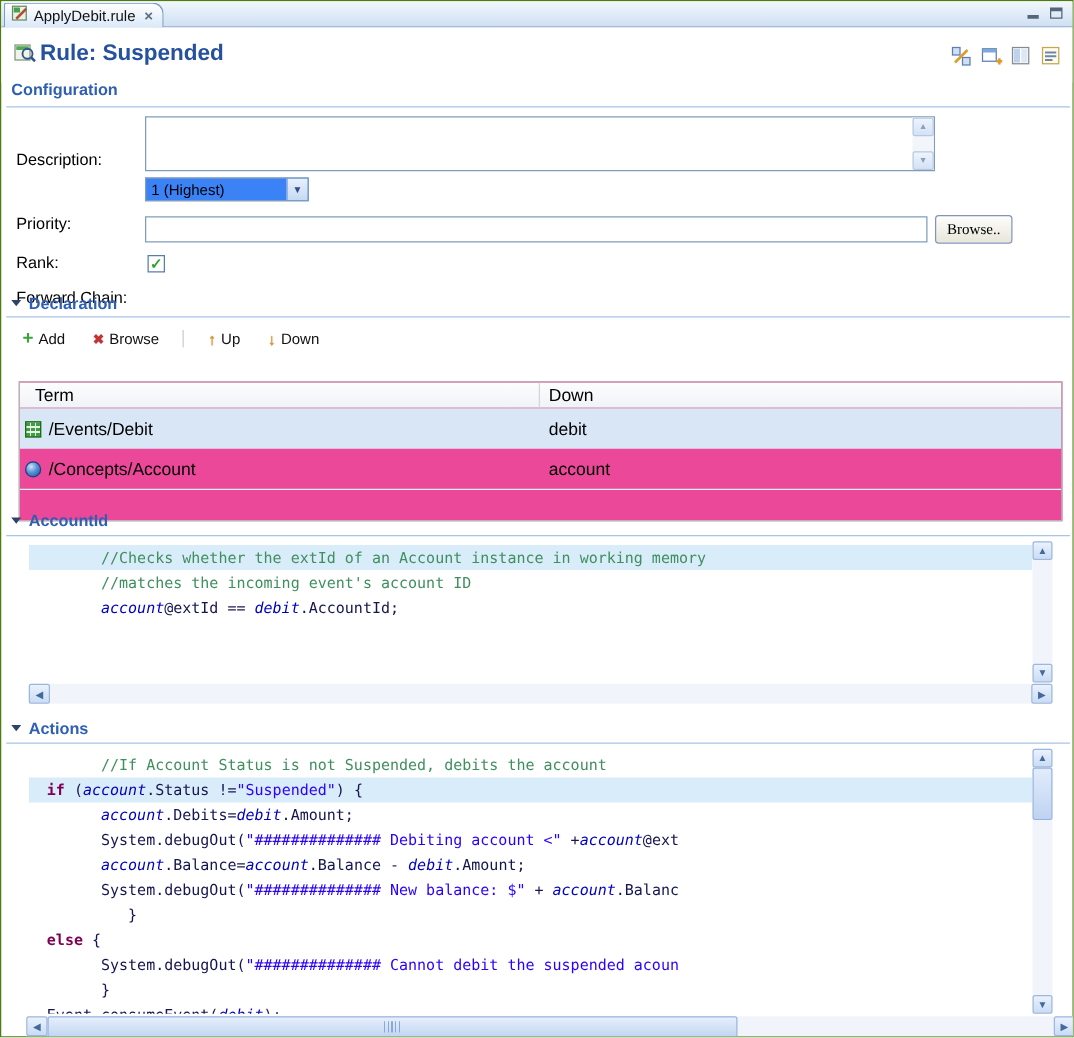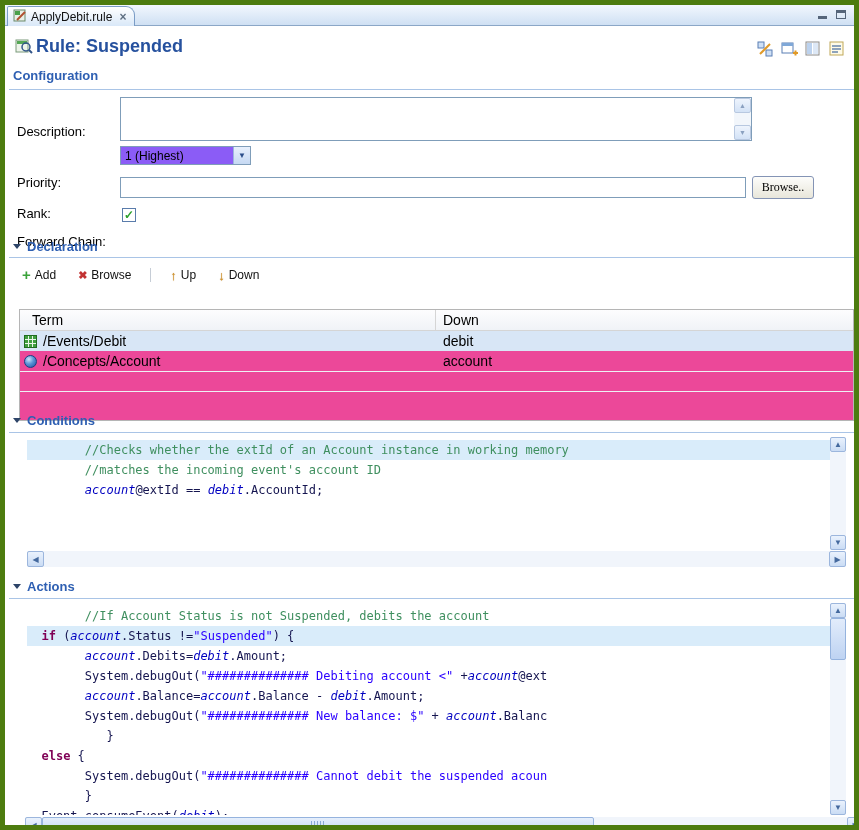--- a/index.html
+++ b/index.html
@@ -1,18 +1,18 @@
 <!DOCTYPE html>
 <html><head>
 <meta charset="utf-8">
 <style>
   * { margin:0; padding:0; box-sizing:border-box; }
   html,body { background:#fff; }
   body { font-family:"Liberation Sans", sans-serif; }
-  .app { position:relative; width:859px; height:830px; background:#fff; overflow:hidden; border:5px solid #4d7c0f; }
+  .app { position:relative; width:859px; height:830px; background:#fff; overflow:hidden; border:1px solid #4d7c0f; }
 
   
   .tabbar { position:absolute; left:0; top:0; width:100%; height:21px;
     background:linear-gradient(#f2f7fd,#cfe0f3); border-bottom:1px solid #8ba7c7; }
   .tab { position:absolute; left:2px; top:1px; height:20px; padding:0 8px 0 5px;
     display:flex; align-items:center; gap:4px;
     background:linear-gradient(#ffffff,#d9e8f8); border:1px solid #7a9cc6; border-bottom:none;
     border-radius:2px 9px 0 0; }
   .tab-title { font-size:12px; color:#111; white-space:nowrap; }
   .tab-close { font-size:12px; font-weight:bold; color:#5f6f82; margin-left:3px; cursor:pointer; }
@@ -35,21 +35,21 @@
   .sep { position:absolute; left:4px; width:851px; height:1px; background:#a9c4e6; }
 
   
   .form-label { position:absolute; left:12px; font-size:13px; color:#000;margin-top:24px; }
   .field { background:#fff; border:1px solid #7f9db9; }
   .description-field { position:absolute; left:115px; top:92px; width:632px; height:44px; }
   .mini-scroll { position:absolute; right:0; top:0; width:17px; height:100%; display:flex; flex-direction:column; background:#f2f6fb; }
   .mini-btn { height:15px; display:flex; align-items:center; justify-content:center;
     font-size:7px; color:#8aa0c0; background:linear-gradient(#eef4fd,#d3e2f6); border:1px solid #b8c8e0; border-radius:2px; cursor:pointer; }
   .mini-track { flex:1; }
-  .combo { position:absolute; left:115px; top:141px; width:131px; height:19px; border:1px solid #7f9db9; background:#8b5cf6;
+  .combo { position:absolute; left:115px; top:141px; width:131px; height:19px; border:1px solid #7f9db9; background:#3b82f6;
     display:flex; align-items:center; cursor:pointer; }
   .combo-value { flex:1; font-size:12px; padding-left:4px; color:#000; white-space:nowrap; }
   .combo-btn { width:17px; height:100%; display:flex; align-items:center; justify-content:center; font-size:8px; color:#2c4f8a;
     background:linear-gradient(#e8f0fc,#c6d9f3); border-left:1px solid #9cb6dd; }
   .text-input { position:absolute; left:115px; top:172px; width:626px; height:21px; border:1px solid #7f9db9;
     font-size:12px; padding:0 4px; outline:none; }
   .xp-btn { position:absolute; left:747px; top:171px; width:62px; height:23px;
     background:linear-gradient(#fdfdfb,#e8e6da); border:1px solid #8494b5; border-radius:3px;
     font-size:12px; color:#000; cursor:pointer; font-family:Liberation Serif, serif; }
   .checkbox { position:absolute; left:117px; top:203px; width:14px; height:14px; border:1px solid #5a7cab; background:#fff;
@@ -65,21 +65,21 @@
   .arrow-glyph { color:#d9952b; font-weight:bold; font-size:13px; text-shadow:0 0 1px #9a6a10; }
 
   
   .decl-table { position:absolute; left:14px; top:304px; width:835px; height:112px; border:1px solid #b5b5b5; background:#ec4899; overflow:hidden; }
   .decl-header { height:21px; display:flex; align-items:center; background:linear-gradient(#fdfdfe,#f0f3f7);
     border-bottom:1px solid #d5d5d5; font-size:14px; color:#000; }
   .decl-header .col-term { border-right:1px solid #d5d5d5; height:100%; display:flex; align-items:center; }
   .cell { overflow:hidden; white-space:nowrap; }
   .col-term { width:416px; padding-left:12px; display:flex; align-items:center; }
   .col-alias { flex:1; padding-left:7px; }
-  .decl-row { height:20px; display:flex; align-items:center; font-size:14px; color:#000; }
+  .decl-row { height:32px; display:flex; align-items:center; font-size:14px; color:#000; }
   .decl-row .col-term { padding-left:4px; }
   .decl-row.selected { background:#d8e6f6; }
   .decl-row.empty { border-top:1px solid #eef1f5; }
   .row-icon { width:13px; height:13px; display:inline-block; margin-right:6px; flex:none; }
   .event-icon { border:1px solid #1f6b1f;
     background:
       repeating-linear-gradient(to right, transparent 0 3px, #e8f5e8 3px 4px),
       repeating-linear-gradient(to bottom, transparent 0 3px, #e8f5e8 3px 4px),
       #3f9e3f; }
   .concept-icon { border-radius:50%; border:1px solid #174084;
@@ -260,21 +260,21 @@
         </div>
         <div class="decl-row empty">
           <div class="cell col-term"></div>
           <div class="cell col-alias"></div>
         </div>
       </div>
   </div>
 
   <div class="section-head" style="top:408px">
     <span class="twisty"></span>
-    <span class="section-title">Conditions</span>
+    <span class="section-title">AccountId</span>
   </div>
   <div class="sep" style="top:427px"></div>
 
   <div class="code-editor" style="left:22px; top:432px; width:803px; height:113px;"><div class="code-line hl"><span class="tok-cm">        //Checks whether the extId of an Account instance in working memory</span></div><div class="code-line"><span class="tok-cm">        //matches the incoming event's account ID</span></div><div class="code-line"><span class="tok-pl">        </span><span class="tok-var">account</span><span class="tok-pl">@extId == </span><span class="tok-var">debit</span><span class="tok-pl">.AccountId;</span></div></div>
   <div class="vscroll" style="left:825px; top:432px; height:113px;">
     <div class="sb-btn">▲</div>
     <div class="sb-track"></div>
     <div class="sb-btn">▼</div>
   </div>
   <div class="hscroll" style="left:22px; top:546px; width:819px;">

